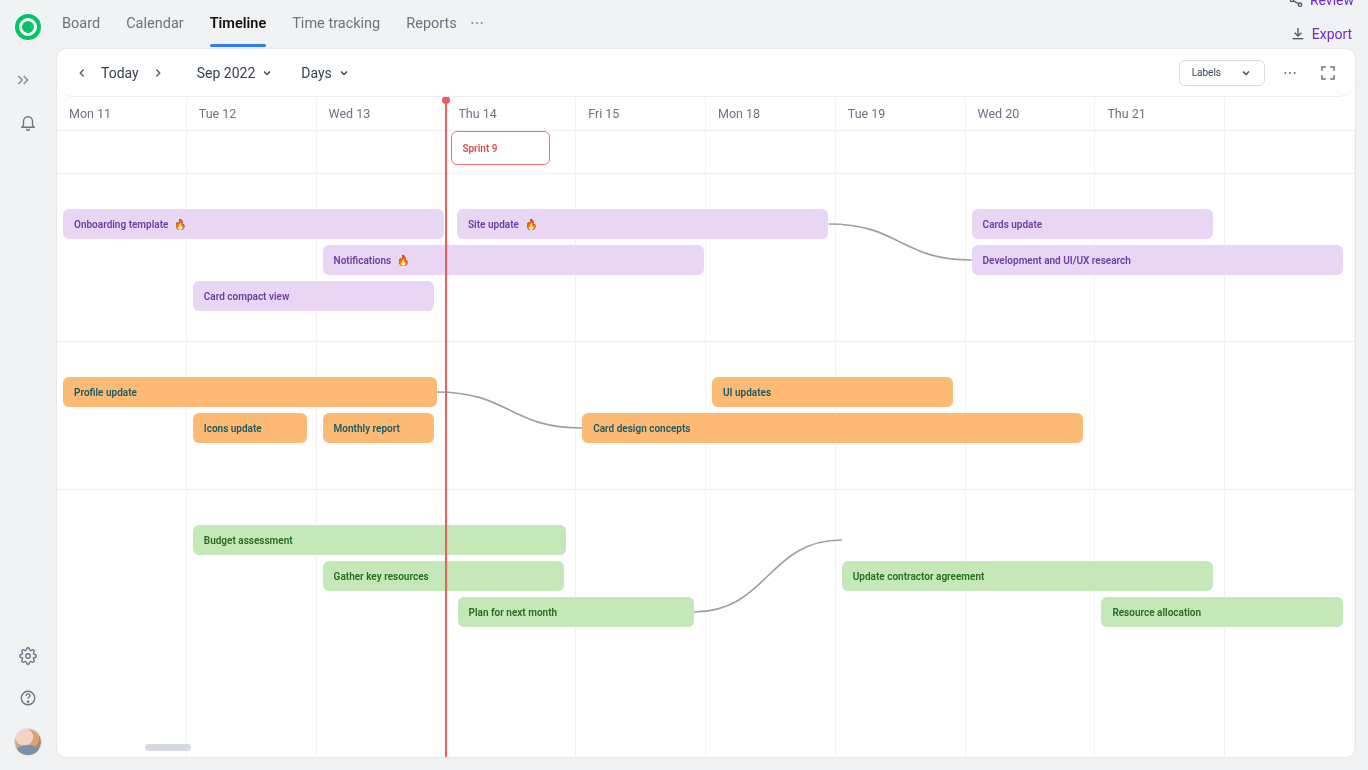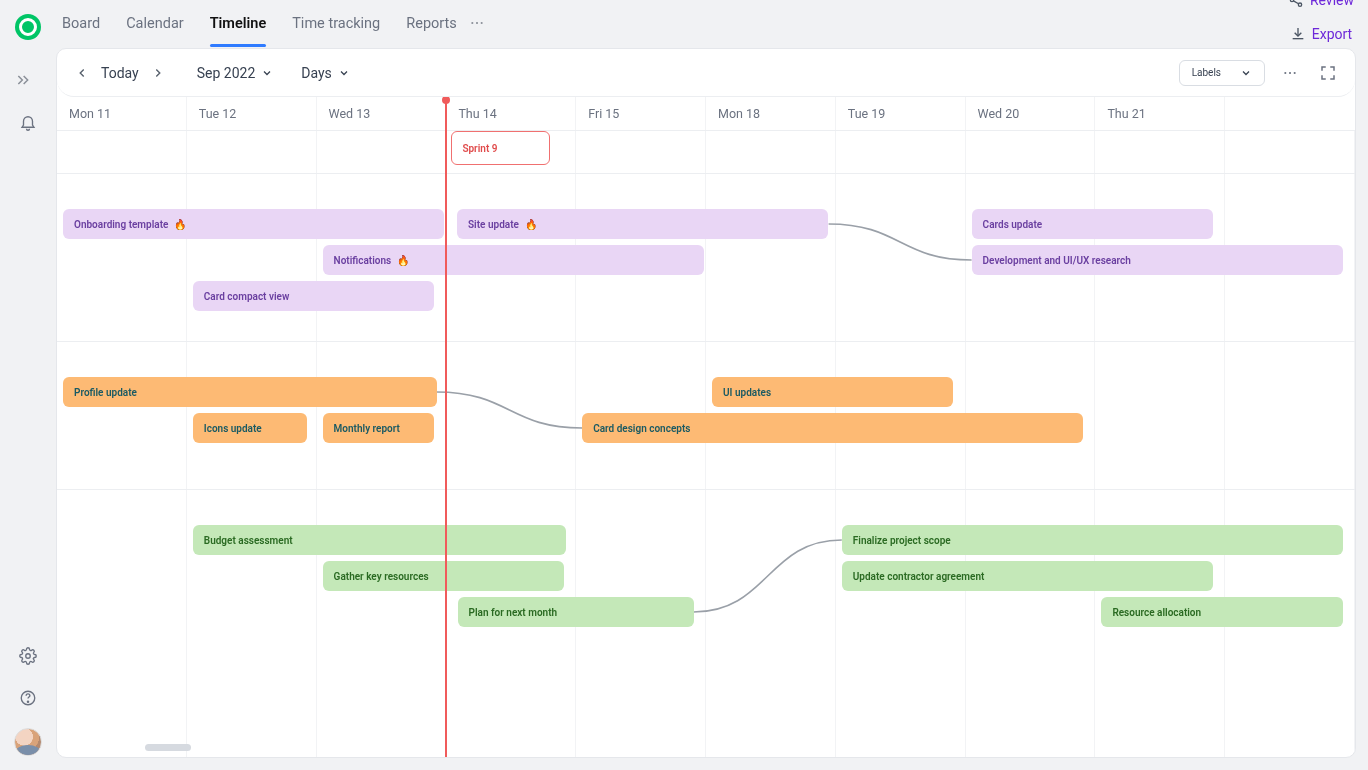--- a/index.html
+++ b/index.html
@@ -296,23 +296,20 @@
             </div>
             <div class="card teal" style="left: 265.6px; width: 111.416px; top: 282px;">
               <span>Monthly report</span>
             </div>
             <div class="card teal" style="left: 525.2px; width: 500.816px; top: 282px;">
               <span>Card design concepts</span>
             </div>
             <div class="card green" style="left: 135.8px; width: 373.612px; top: 394px;">
               <span>Budget assessment</span>
             </div>
-            <div class="card green" style="left: 784.8px; width: 500.816px; top: 394px;">
-              <span>Finalize project scope</span>
-            </div>
             <div class="card green" style="left: 265.6px; width: 241.216px; top: 430px;">
               <span>Gather key resources</span>
             </div>
             <div class="card green" style="left: 784.8px; width: 371.016px; top: 430px;">
               <span>Update contractor agreement</span>
             </div>
             <div class="card green" style="left: 400.592px; width: 236.024px; top: 466px;">
               <span>Plan for next month</span>
             </div>
             <div class="card green" style="left: 1044.4px; width: 241.216px; top: 466px;">

